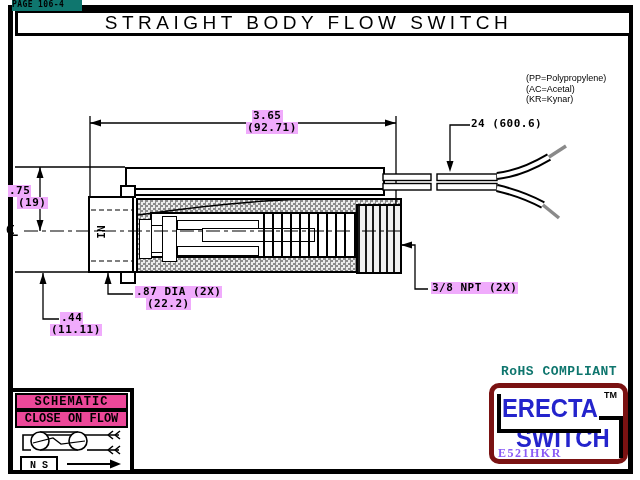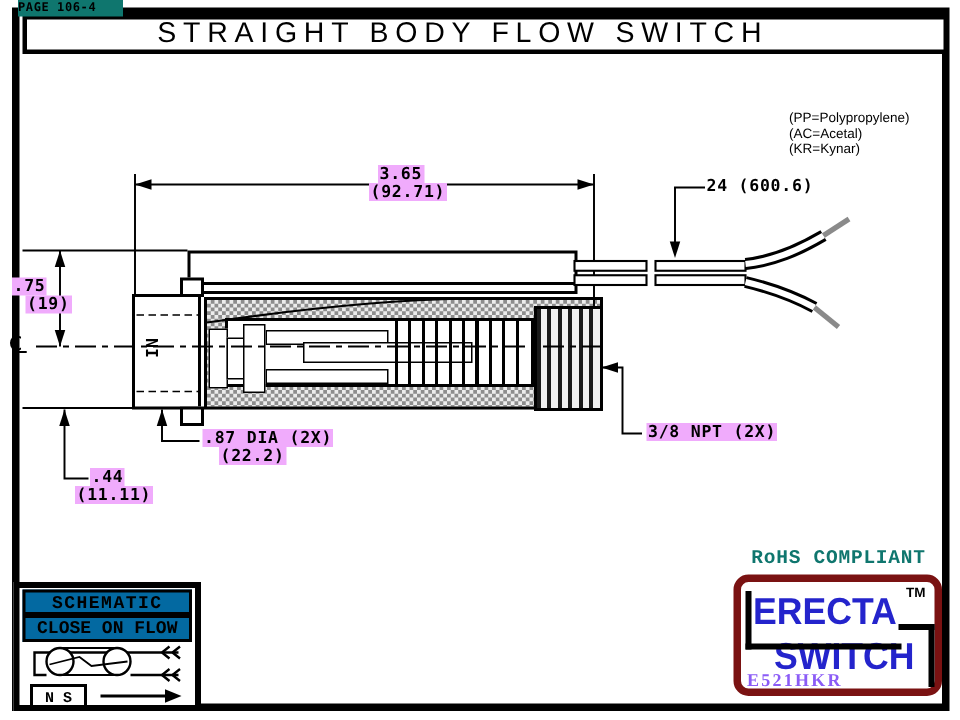--- a/index.html
+++ b/index.html
@@ -47,21 +47,21 @@
   #tab-bot { left:120px; top:271px; width:16px; height:13px; }
   #inlet-label { left:93px; top:221px; width:26px; height:22px; transform:rotate(-90deg);
     font:bold 11px "DejaVu Sans Mono", monospace; text-align:center; }
   #cl-symbol { left:7px; top:220px; font:17px "DejaVu Sans", sans-serif; }
   
   .dim { font:bold 11px "DejaVu Sans Mono", monospace; letter-spacing:.5px; line-height:12px;
     background:#f0abfc; white-space:pre; z-index:6; padding:0 1px; }
   #svg-overlay { left:0; top:0; z-index:5; pointer-events:none; }
   
   #schematic-box { left:9px; top:388px; width:125px; height:86px; border:4px solid #000; background:#fff; z-index:9; }
-  .schem-hdr { position:absolute; left:2px; width:113px; border:2px solid #000; background:#0369a1;
+  .schem-hdr { position:absolute; left:2px; width:113px; border:2px solid #000; background:#ec4899;
     font:bold 12px "Liberation Mono", monospace; text-align:center; white-space:nowrap; overflow:hidden; }
   #schem-title { top:1px; height:17px; line-height:14px; letter-spacing:1px; }
   #schem-sub { top:18px; height:18px; line-height:15px; }
   
   #rohs { left:488px; top:364px; width:142px; text-align:center;
     font:bold 13px "Liberation Mono", monospace; letter-spacing:.5px; z-index:3; }
   #logo-box { left:489px; top:383px; width:139px; height:81px; border:5px solid #7a1212;
     border-radius:10px; background:#fff; z-index:3; }
   .logo-word { position:absolute; font-weight:bold; font-family:"Liberation Sans", sans-serif;
     font-size:25px; transform:scaleX(.95); transform-origin:left; white-space:nowrap; }

